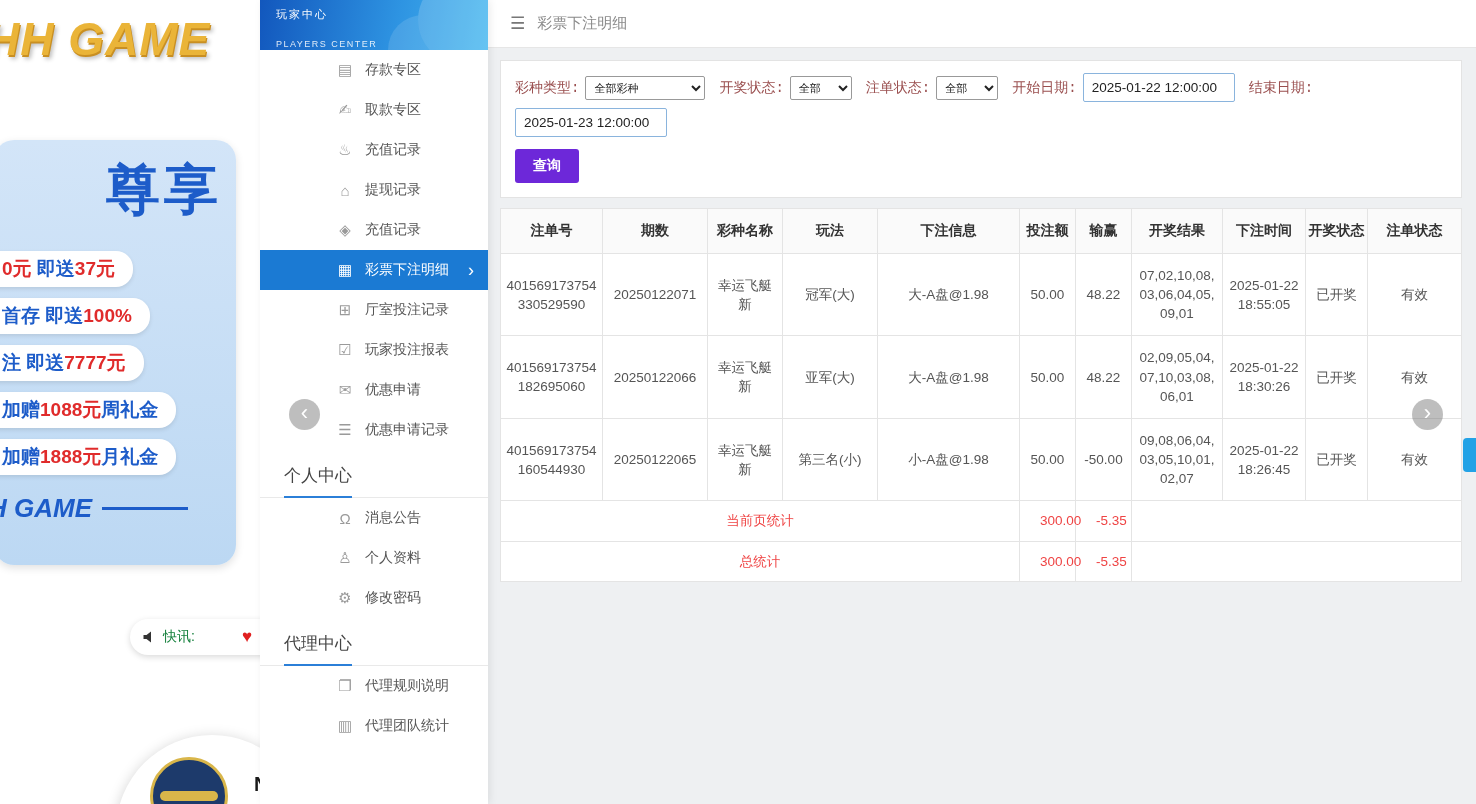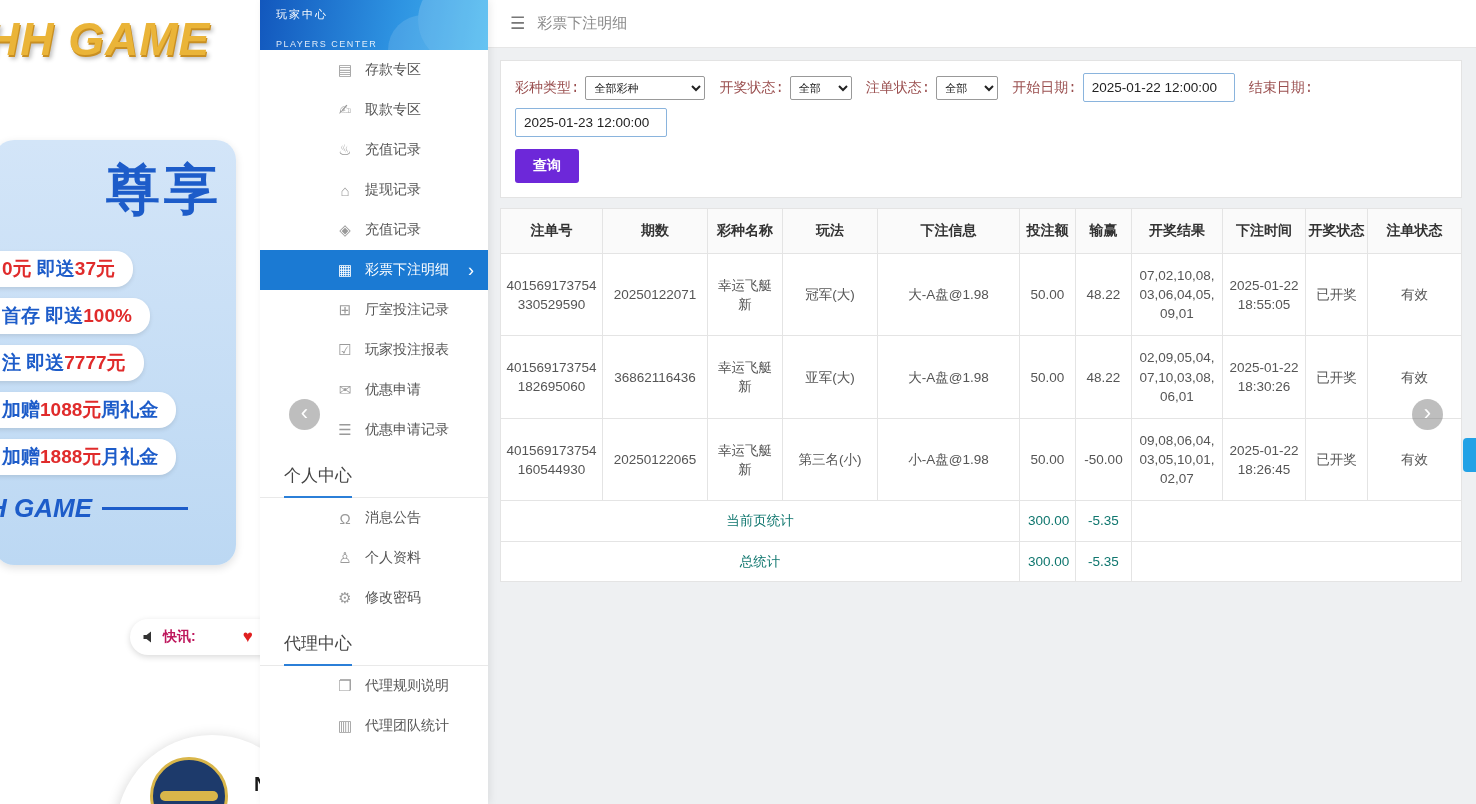--- a/index.html
+++ b/index.html
@@ -15,21 +15,21 @@
     background:linear-gradient(180deg,#d3e5f8 0%, #bcd8f3 100%); box-shadow:0 3px 8px rgba(0,0,0,.12); }
   .promo-title { text-align:right; padding:14px 14px 0 0; font-size:54px; font-weight:900; color:#1d5cc9; letter-spacing:4px; }
   .promo-pills { margin-top:24px; }
   .pill { width:fit-content; margin:0 0 11px -26px; background:#fff; border-radius:17px; padding:5px 18px 5px 34px;
     font-size:19px; font-weight:bold; color:#1d5cc9; white-space:nowrap; box-shadow:0 2px 4px rgba(0,0,0,.1); }
   .pill .red { color:#e02b2b; }
   .promo-footer { margin:18px 0 0 -6px; font-size:26px; font-weight:bold; font-style:italic; color:#1d5cc9; display:flex; align-items:center; }
   .promo-footer::after { content:""; display:inline-block; width:86px; height:3px; background:#1d5cc9; margin-left:10px; }
   .ticker { position:absolute; top:619px; left:130px; width:210px; height:36px; background:#fff; border-radius:18px;
     box-shadow:0 2px 6px rgba(0,0,0,.15); display:flex; align-items:center; padding:0 12px; gap:7px; }
-  .ticker-label { font-size:14px; font-weight:bold; color:#be185d; }
+  .ticker-label { font-size:14px; font-weight:normal; color:#15803d; }
   .heart { color:#e01f1f; font-size:17px; margin-left:40px; }
   .team-wrap { position:absolute; top:735px; left:116px; width:192px; height:192px; border-radius:50%; background:#fff;
     box-shadow:0 2px 14px rgba(0,0,0,.18); }
   .team-logo { position:absolute; top:22px; left:34px; width:78px; height:78px; border-radius:50%;
     background:#1d3a6b; border:3px solid #d9b64a; }
   .team-logo::after { content:""; position:absolute; left:7px; right:7px; top:31px; height:10px; background:#d9b64a; border-radius:5px; }
   .team-text { position:absolute; top:38px; left:138px; font-size:20px; font-weight:bold; color:#1a1a1a; }
 
   
   .sidebar { position:absolute; left:260px; top:0; width:228px; height:804px; background:#fff;
@@ -68,21 +68,21 @@
   table.bet-table { width:100%; border-collapse:collapse; table-layout:fixed; }
   .bet-table th, .bet-table td { border:1px solid #e4e4e4; text-align:center; vertical-align:middle; }
   .bet-table th { background:#fafafa; font-size:14px; font-weight:bold; color:#333; padding:13px 2px; white-space:nowrap; overflow:hidden; }
   .bet-table td { font-size:13.5px; color:#555; padding:12px 4px; line-height:1.42; }
   .bet-table th:nth-child(1){width:102px} .bet-table th:nth-child(2){width:105px}
   .bet-table th:nth-child(3){width:75px}  .bet-table th:nth-child(4){width:95px}
   .bet-table th:nth-child(5){width:142px} .bet-table th:nth-child(6){width:56px}
   .bet-table th:nth-child(7){width:56px}  .bet-table th:nth-child(8){width:91px}
   .bet-table th:nth-child(9){width:83px}  .bet-table th:nth-child(10){width:62px}
   .col-bet_no, .col-result { word-break:break-all; }
-  .summary-row td { padding:10px 8px; color:#0f766e; }
+  .summary-row td { padding:10px 20px; color:#ef4444; }
 
   
   .nav-arrow { position:absolute; top:399px; width:31px; height:31px; border-radius:50%;
     background:rgba(110,110,110,.45); color:#fff; font-size:22px; line-height:28px; text-align:center;
     z-index:5; cursor:pointer; user-select:none; }
   .nav-arrow.left { left:289px; }
   .nav-arrow.right { left:1412px; }
   .service-tab { position:absolute; right:0; top:438px; width:13px; height:34px; background:#22a2e6;
     border-radius:4px 0 0 4px; z-index:5; cursor:pointer; }
 </style>
@@ -243,21 +243,21 @@
               <td class="col-info">大-A盘@1.98</td>
               <td class="col-amount">50.00</td>
               <td class="col-winloss">48.22</td>
               <td class="col-result">07,02,10,08,03,06,04,05,09,01</td>
               <td class="col-time">2025-01-22 18:55:05</td>
               <td class="col-draw_status">已开奖</td>
               <td class="col-bet_status">有效</td>
             </tr>
             <tr>
               <td class="col-bet_no">401569173754182695060</td>
-              <td class="col-period">36862116436</td>
+              <td class="col-period">20250122066</td>
               <td class="col-lottery">幸运飞艇新</td>
               <td class="col-play">亚军(大)</td>
               <td class="col-info">大-A盘@1.98</td>
               <td class="col-amount">50.00</td>
               <td class="col-winloss">48.22</td>
               <td class="col-result">02,09,05,04,07,10,03,08,06,01</td>
               <td class="col-time">2025-01-22 18:30:26</td>
               <td class="col-draw_status">已开奖</td>
               <td class="col-bet_status">有效</td>
             </tr>

